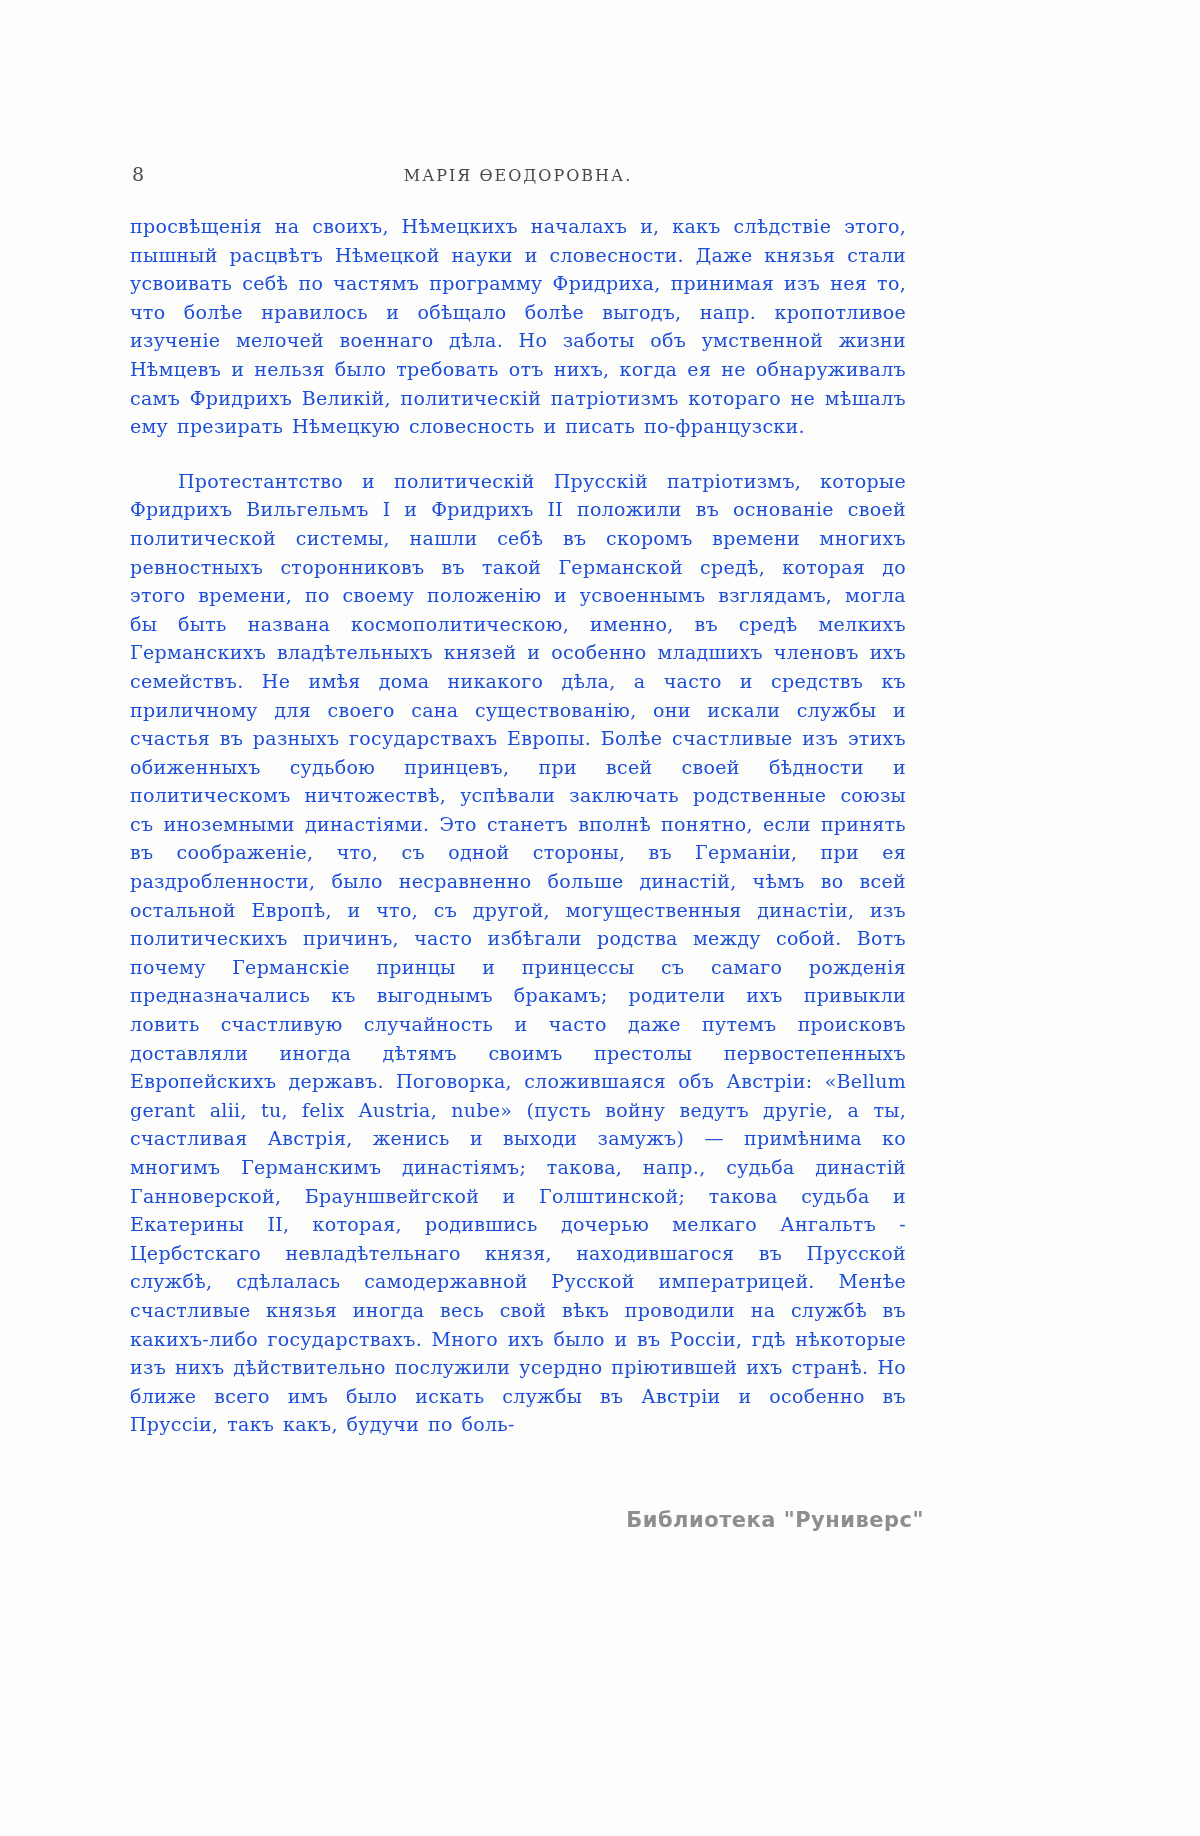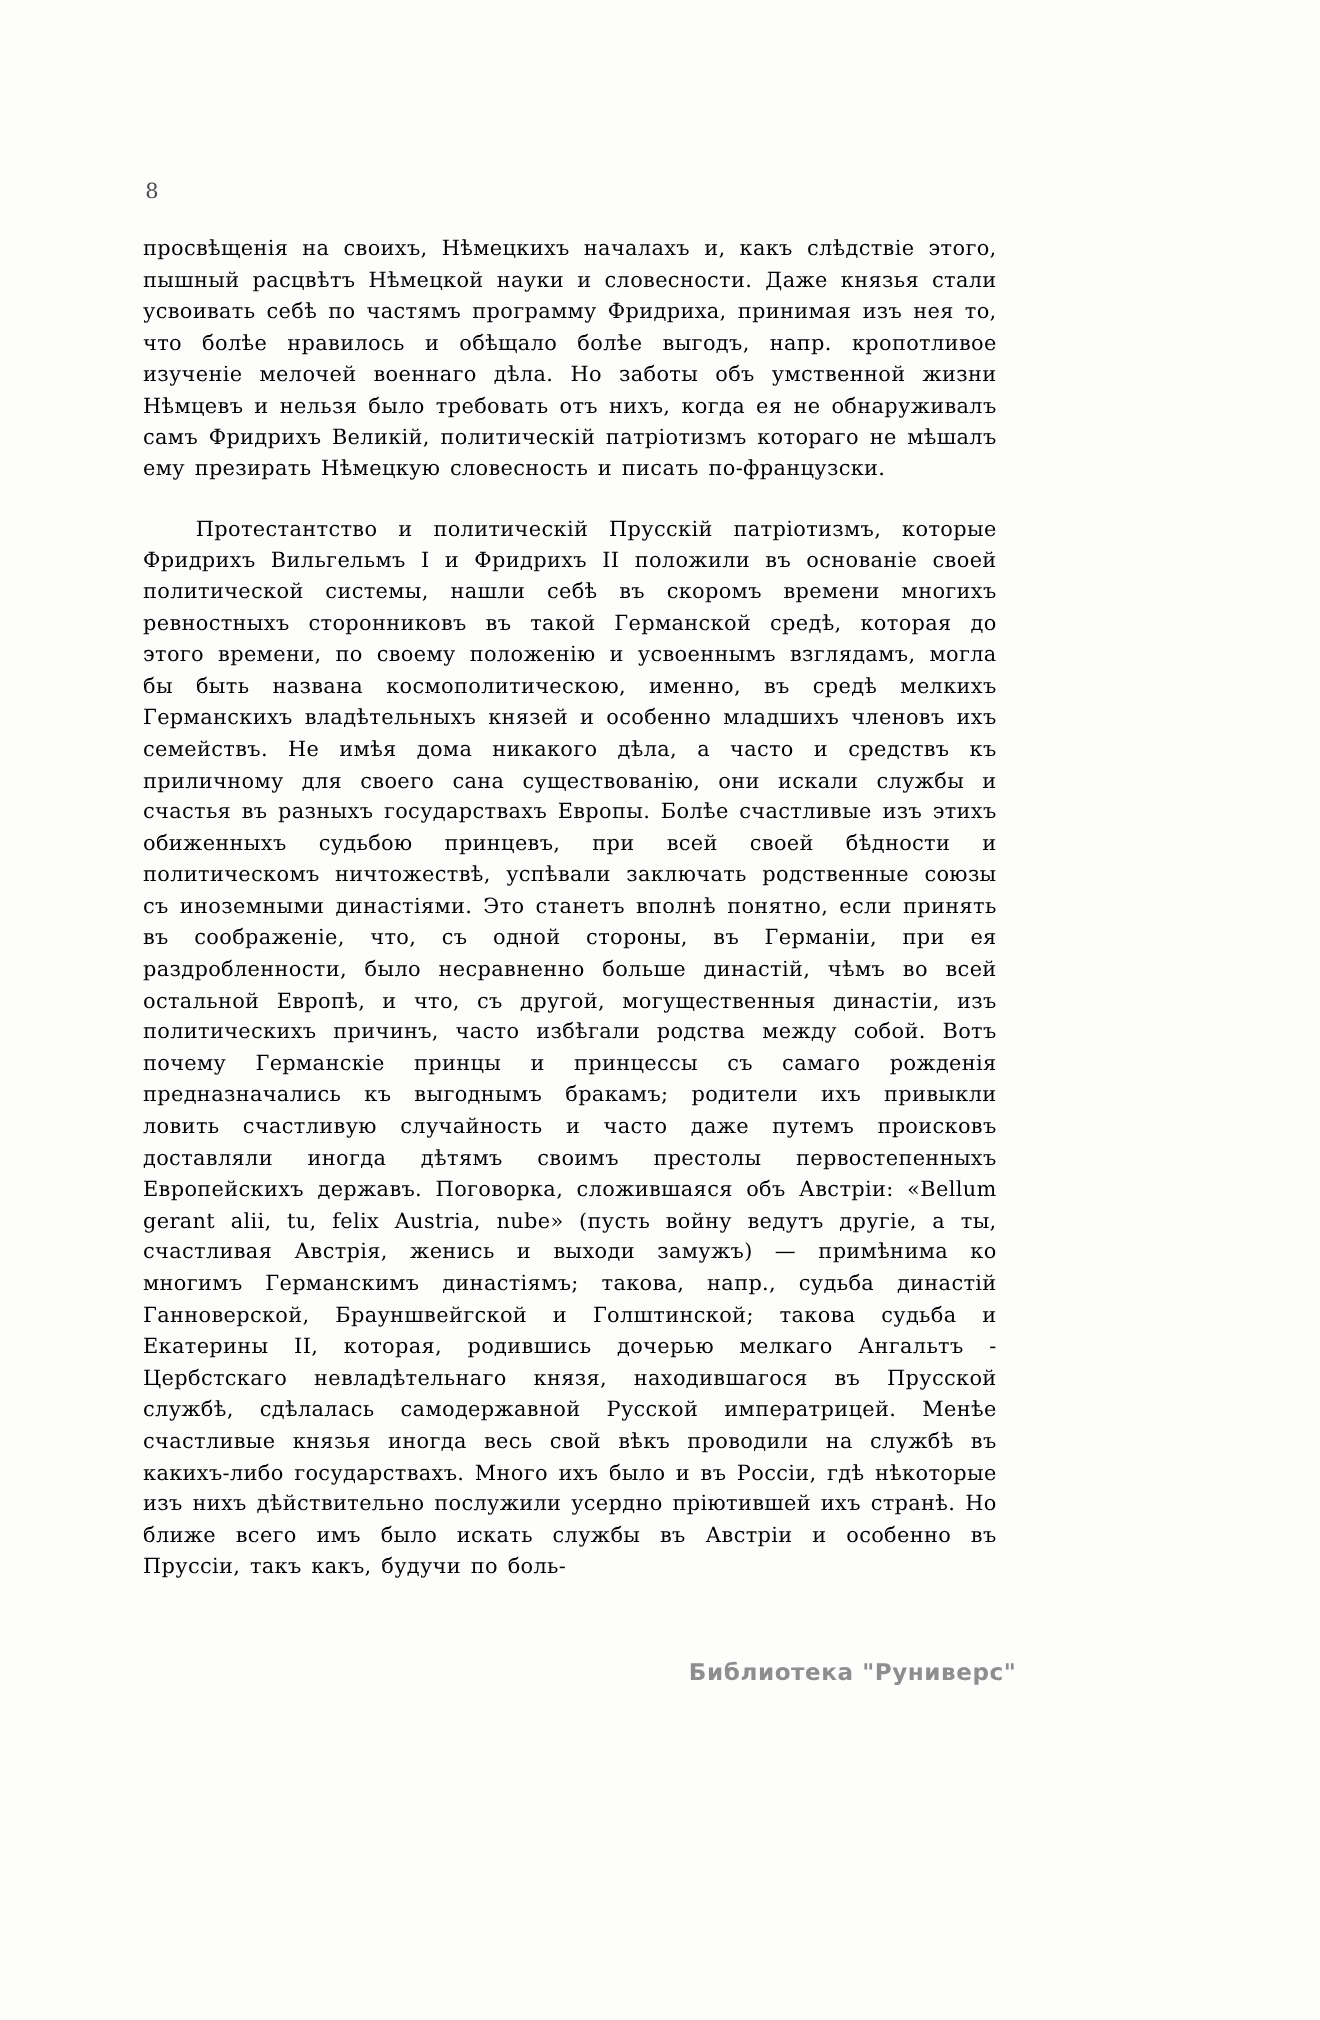--- a/index.html
+++ b/index.html
@@ -45,21 +45,21 @@
     width: 776px;
   }
   .para {
     margin: 0;
     font-size: 19px;
     line-height: 28.6px;
     text-align: justify;
     text-justify: inter-word;
     word-spacing: 2.5px;
     letter-spacing: 0.3px;
-    color: #000000;
+    color: #1d4ed8;
   }
   .para.indent {
     text-indent: 48px;
   }
   .para + .para {
     margin-top: 26px;
   }
   .watermark {
     position: absolute;
     top: 1508px;
@@ -71,20 +71,21 @@
     letter-spacing: 0.5px;
   }
 </style>
 </head>
 <body>
 
 <div class="page">
 
   <div class="header-row">
     <span class="page-number">8</span>
+    <span class="running-header">МАРІЯ ѲЕОДОРОВНА.</span>
   </div>
 
   <div class="body-text">
     <p class="para">просвѣщенія на своихъ, Нѣмецкихъ началахъ и, какъ слѣдствіе этого, пышный расцвѣтъ Нѣмецкой науки и словесности. Даже князья стали усвоивать себѣ по частямъ программу Фридриха, принимая изъ нея то, что болѣе нравилось и обѣщало болѣе выгодъ, напр. кропотливое изученіе мелочей военнаго дѣла. Но заботы объ умственной жизни Нѣмцевъ и нельзя было требовать отъ нихъ, когда ея не обнаруживалъ самъ Фридрихъ Великій, политическій патріотизмъ котораго не мѣшалъ ему презирать Нѣмецкую словесность и писать по-французски.</p>
     <p class="para indent">Протестантство и политическій Прусскій патріотизмъ, которые Фридрихъ Вильгельмъ I и Фридрихъ II положили въ основаніе своей политической системы, нашли себѣ въ скоромъ времени многихъ ревностныхъ сторонниковъ въ такой Германской средѣ, которая до этого времени, по своему положенію и усвоеннымъ взглядамъ, могла бы быть названа космополитическою, именно, въ средѣ мелкихъ Германскихъ владѣтельныхъ князей и особенно младшихъ членовъ ихъ семействъ. Не имѣя дома никакого дѣла, а часто и средствъ къ приличному для своего сана существованію, они искали службы и счастья въ разныхъ государствахъ Европы. Болѣе счастливые изъ этихъ обиженныхъ судьбою принцевъ, при всей своей бѣдности и политическомъ ничтожествѣ, успѣвали заключать родственные союзы съ иноземными династіями. Это станетъ вполнѣ понятно, если принять въ соображеніе, что, съ одной стороны, въ Германіи, при ея раздробленности, было несравненно больше династій, чѣмъ во всей остальной Европѣ, и что, съ другой, могущественныя династіи, изъ политическихъ причинъ, часто избѣгали родства между собой. Вотъ почему Германскіе принцы и принцессы съ самаго рожденія предназначались къ выгоднымъ бракамъ; родители ихъ привыкли ловить счастливую случайность и часто даже путемъ происковъ доставляли иногда дѣтямъ своимъ престолы первостепенныхъ Европейскихъ державъ. Поговорка, сложившаяся объ Австріи: «Bellum gerant alii, tu, felix Austria, nube» (пусть войну ведутъ другіе, а ты, счастливая Австрія, женись и выходи замужъ) — примѣнима ко многимъ Германскимъ династіямъ; такова, напр., судьба династій Ганноверской, Брауншвейгской и Голштинской; такова судьба и Екатерины II, которая, родившись дочерью мелкаго Ангальтъ - Цербстскаго невладѣтельнаго князя, находившагося въ Прусской службѣ, сдѣлалась самодержавной Русской императрицей. Менѣе счастливые князья иногда весь свой вѣкъ проводили на службѣ въ какихъ-либо государствахъ. Много ихъ было и въ Россіи, гдѣ нѣкоторые изъ нихъ дѣйствительно послужили усердно пріютившей ихъ странѣ. Но ближе всего имъ было искать службы въ Австріи и особенно въ Пруссіи, такъ какъ, будучи по боль-</p>
   </div>
 
   <div class="watermark">Библиотека "Руниверс"</div>
 
 </div>

